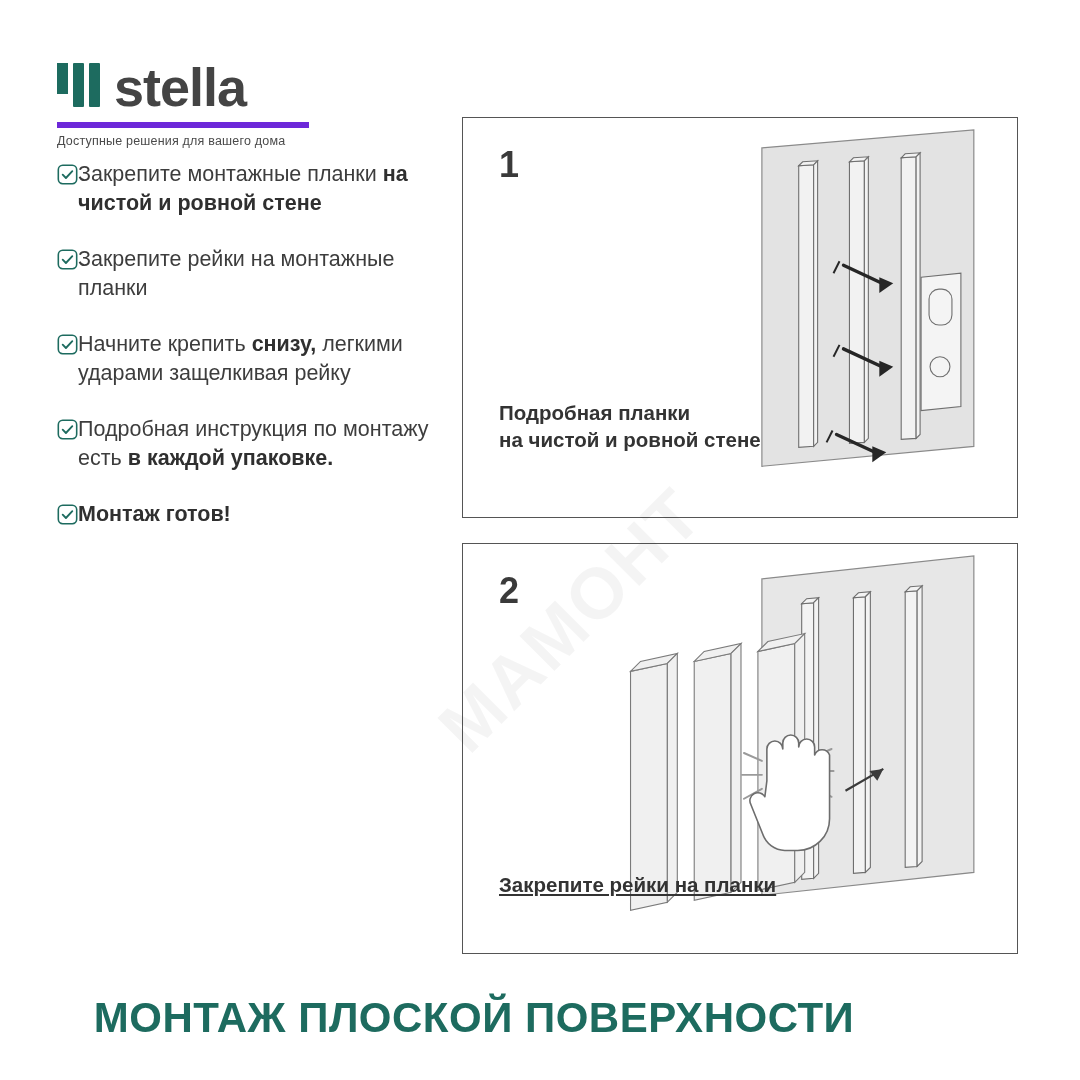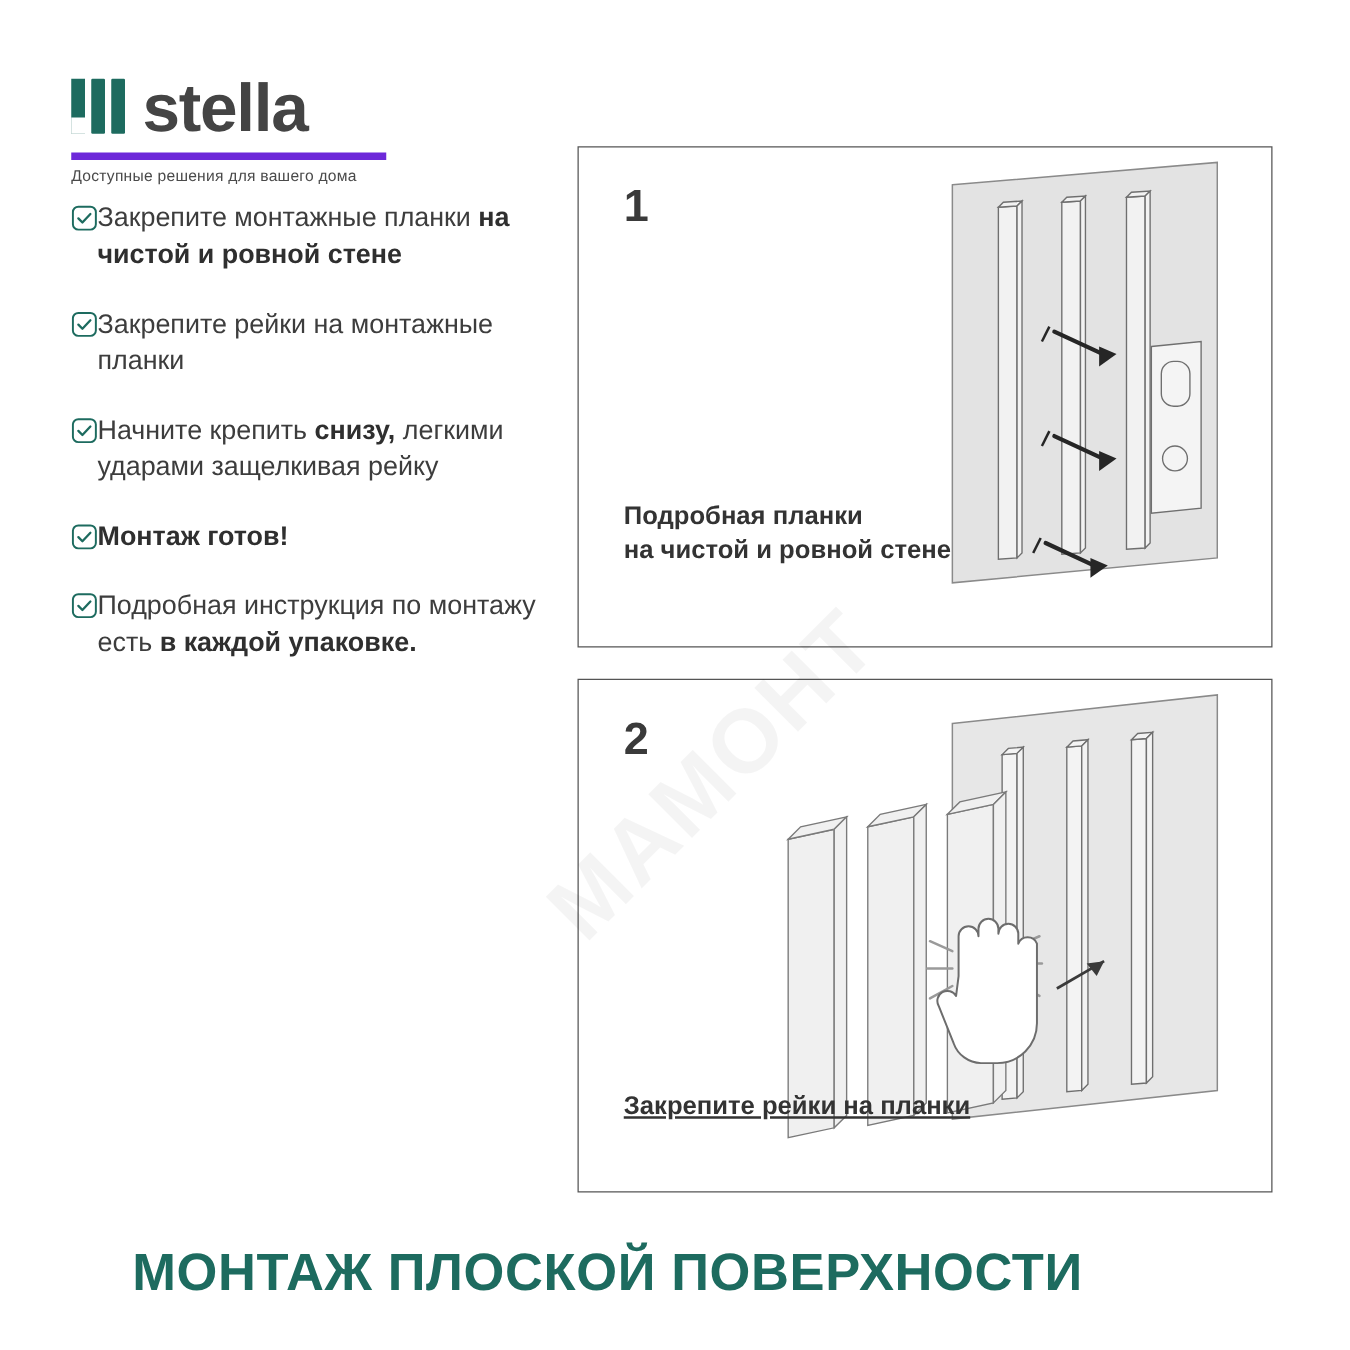--- a/index.html
+++ b/index.html
@@ -176,21 +176,21 @@
     left: 0;
     top: 0;
     width: 100%;
     height: 100%;
     z-index: 1;
   }
 
   
   .footer-title {
     position: absolute;
-    left: 16px;
+    left: 4px;
     top: 994px;
     width: 940px;
     text-align: center;
     font-size: 42px;
     font-weight: bold;
     color: #1d6b5f;
     letter-spacing: 0.5px;
   }
 </style>
 </head>
@@ -244,31 +244,31 @@
       <span class="bullet-text">Начните крепить <b>снизу,</b> легкими ударами защелкивая рейку</span>
     </div>
 
     <div class="bullet">
       <span class="check-icon">
         <svg viewBox="0 0 24 24" width="21" height="21">
           <rect x="1.5" y="1.5" width="21" height="21" rx="5" fill="none" stroke="#1d6b5f" stroke-width="1.8"></rect>
           <path d="M6.5 12.2 L10.2 16 L17.5 8.2" fill="none" stroke="#1d6b5f" stroke-width="2.1" stroke-linecap="round" stroke-linejoin="round"></path>
         </svg>
       </span>
+      <span class="bullet-text">Подробная инструкция по монтажу есть <b>в каждой упаковке.</b></span>
+    </div>
+
+    <div class="bullet">
+      <span class="check-icon">
+        <svg viewBox="0 0 24 24" width="21" height="21">
+          <rect x="1.5" y="1.5" width="21" height="21" rx="5" fill="none" stroke="#1d6b5f" stroke-width="1.8"></rect>
+          <path d="M6.5 12.2 L10.2 16 L17.5 8.2" fill="none" stroke="#1d6b5f" stroke-width="2.1" stroke-linecap="round" stroke-linejoin="round"></path>
+        </svg>
+      </span>
       <span class="bullet-text"><b>Монтаж готов!</b></span>
-    </div>
-
-    <div class="bullet">
-      <span class="check-icon">
-        <svg viewBox="0 0 24 24" width="21" height="21">
-          <rect x="1.5" y="1.5" width="21" height="21" rx="5" fill="none" stroke="#1d6b5f" stroke-width="1.8"></rect>
-          <path d="M6.5 12.2 L10.2 16 L17.5 8.2" fill="none" stroke="#1d6b5f" stroke-width="2.1" stroke-linecap="round" stroke-linejoin="round"></path>
-        </svg>
-      </span>
-      <span class="bullet-text">Подробная инструкция по монтажу есть <b>в каждой упаковке.</b></span>
     </div>
 
   </div>
 
   <div class="panel panel-1">
     <div class="step-num">1</div>
 
     <svg class="panel-art" viewBox="0 0 556 401">
 
       <polygon points="300,30 513,12 513,330 300,350" fill="#e3e3e3" stroke="#8a8a8a" stroke-width="1.2"></polygon>

